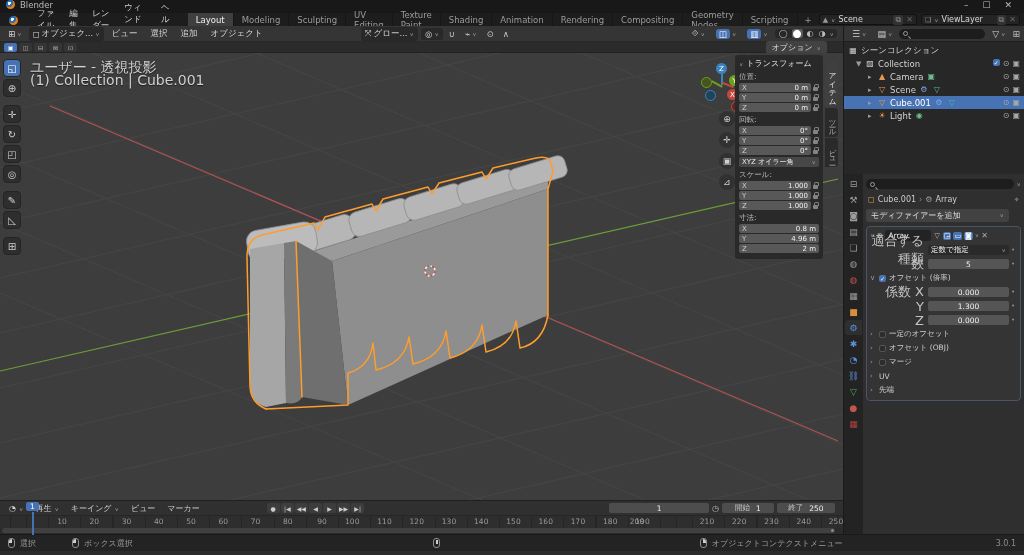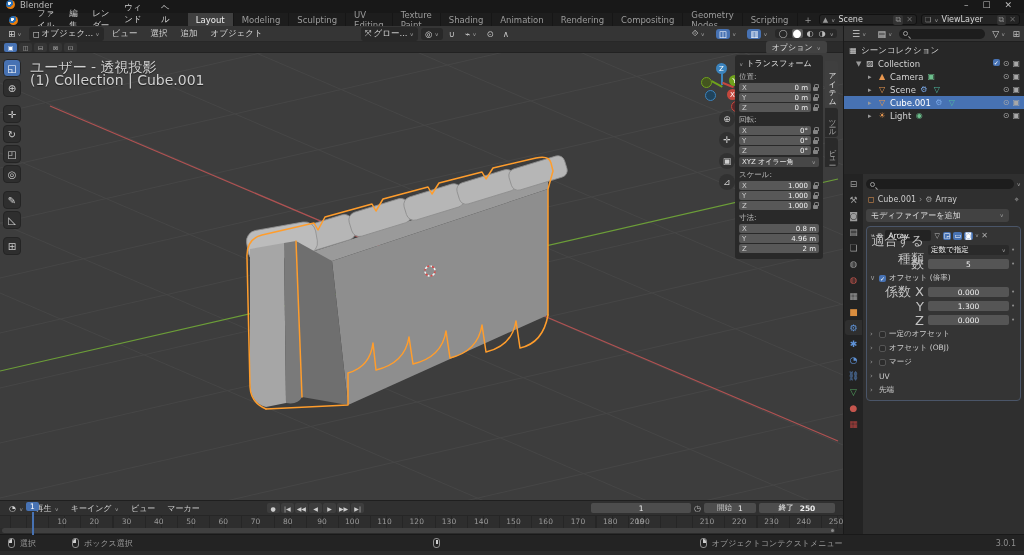--- a/index.html
+++ b/index.html
@@ -520,21 +520,21 @@
             <span class="pb">▶▶</span>
             <span class="pb">▶|</span>
           </div>
           <div class="tl-fields">
             <span class="tl-field" style="width:100px;">1</span>
             <span style="color:#bbb;font-size:8px;">◷</span>
             <span class="tl-field" style="width:52px;">
                 <span class="lab">開始</span>
                 <span>1</span>
               </span>
-            <span class="tl-field" style="width:76px;font-weight:bold;">
+            <span class="tl-field" style="width:58px;">
                 <span class="lab">終了</span>
                 <span>250</span>
               </span>
           </div>
         </div>
         <div class="ruler" id="ruler">
             <span class="tick" style="left: 62.025px;">10</span>
             <span class="tick" style="left: 94.275px;">20</span>
             <span class="tick" style="left: 126.525px;">30</span>
             <span class="tick" style="left: 158.775px;">40</span>

